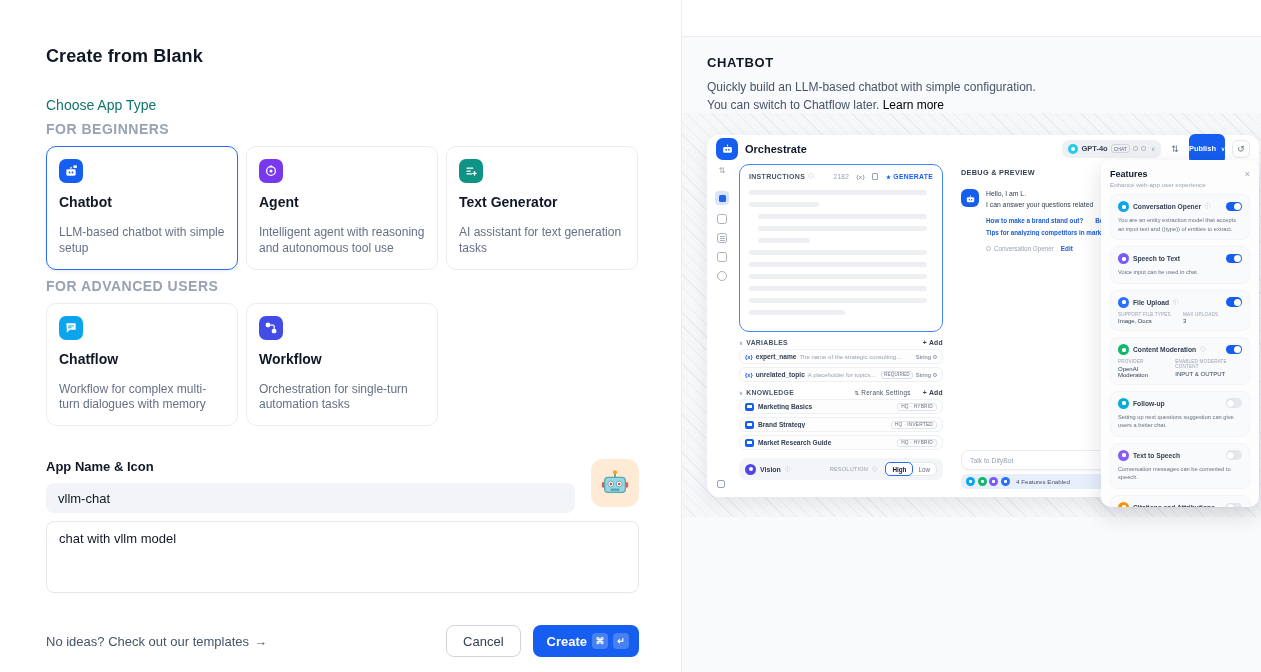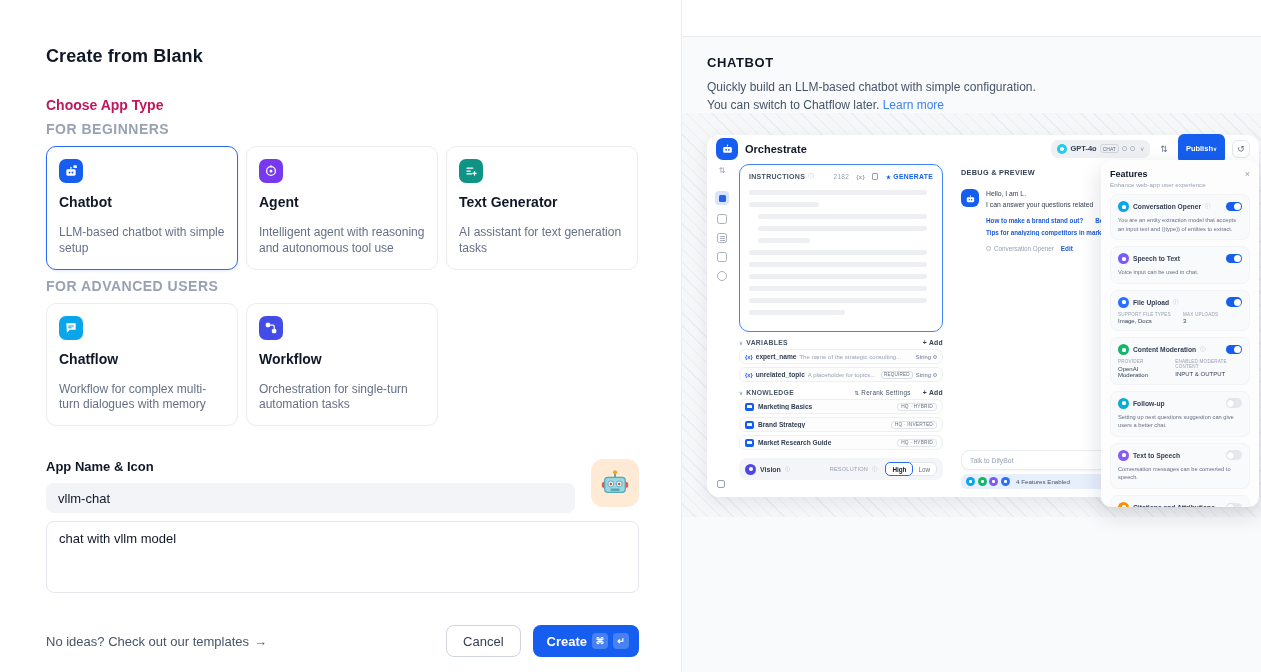--- a/index.html
+++ b/index.html
@@ -4,21 +4,21 @@
 <style>
   *{box-sizing:border-box;margin:0;padding:0}
   html,body{width:1261px;height:672px}
   body{font-family:"Liberation Sans",sans-serif;background:#fff;overflow:hidden}
   .app{position:relative;width:1261px;height:672px;background:#fff;overflow:hidden;color:#101828}
 
   
   .left{position:absolute;left:0;top:0;width:681px;height:672px;background:#fff;padding:46px 0 0 46px}
   .left-inner{width:593px}
   .title{font-size:18px;font-weight:700;color:#101828;letter-spacing:.1px}
-  .choose{margin-top:30px;font-size:14px;font-weight:700;color:#be185d}
+  .choose{margin-top:30px;font-size:14px;font-weight:400;color:#0f766e}
   .group-label{margin-top:8px;font-size:14px;font-weight:700;color:#98a2b3;letter-spacing:.5px}
   .cards{display:flex;gap:8px;margin-top:9px}
   .card{width:192px;background:#fff;border:1px solid #eaecf0;border-radius:10px;padding:12px;cursor:pointer;min-height:100px}
   .card.selected{border:1.5px solid #2b6bf3;box-shadow:0 1px 3px rgba(21,94,239,.12)}
   .tile{width:24px;height:24px;border-radius:7px;display:flex;align-items:center;justify-content:center;flex:none}
   .t-chatbot{background:#155eef}.t-agent{background:#7839ee}.t-textgen{background:#0e9384}.t-chatflow{background:#0ba5ec}.t-workflow{background:#444ce7}
   .card h3{font-size:14px;font-weight:600;color:#101828;margin-top:11px}
   .card p{font-size:12px;color:#667085;margin-top:15px;line-height:1.32}
   .name-block{margin-top:33px;display:flex;align-items:flex-start;gap:16px}
   .name-col{flex:1}
@@ -34,38 +34,38 @@
   .btn-cancel{height:32px;padding:0 16px;border:1px solid #d0d5dd;background:#fff;border-radius:8px;font-size:13px;font-weight:500;color:#344054;cursor:pointer;font-family:"Liberation Sans",sans-serif}
   .btn-create{height:32px;padding:0 10px 0 14px;background:#155eef;border:none;border-radius:8px;font-size:13px;font-weight:600;color:#fff;display:flex;align-items:center;gap:5px;cursor:pointer;font-family:"Liberation Sans",sans-serif}
   .kbd{width:16px;height:16px;background:rgba(255,255,255,.22);border-radius:4px;font-size:9px;display:flex;align-items:center;justify-content:center}
 
   
   .right{position:absolute;left:681px;top:0;width:580px;height:672px;background:#f9fafb;border-left:1px solid #eaecf0}
   .right-top{height:37px;background:#fff;border-bottom:1px solid #eaecf0}
   .right-info{padding:18px 25px 0}
   .r-heading{font-size:13px;font-weight:700;color:#101828;letter-spacing:.6px}
   .r-desc{margin-top:8px;font-size:12px;line-height:1.5;color:#475467;width:332px}
-  .learn{color:#3b82f6;font-weight:500;cursor:pointer}
+  .learn{color:#000000;font-weight:500;cursor:pointer}
   .stripes{position:absolute;left:0;top:113px;width:580px;height:404px;background:repeating-linear-gradient(45deg,#eaecef 0,#eaecef 1px,transparent 1px,transparent 9px),#f6f7f9}
 
   
   .shot{position:absolute;left:25px;top:135px;width:552px;height:362px;background:#fff;border-radius:12px;box-shadow:0 6px 18px rgba(16,24,40,.08);z-index:2}
   .shot-header{height:27px;display:flex;align-items:center;padding:0 9px;gap:7px}
   .s-apptile{width:22px;height:22px;border-radius:7px;background:#155eef;display:flex;align-items:center;justify-content:center}
   .s-title{font-size:11px;font-weight:700;color:#101828}
   .s-spacer{flex:1}
   .m-chip{display:flex;align-items:center;gap:3px;background:#eef0f4;border-radius:7px;height:18px;padding:0 6px}
   .m-dot{width:10px;height:10px;border-radius:50%;background:#22ccee;position:relative;flex:none}
   .m-dot::after{content:"";position:absolute;left:3px;top:3px;width:4px;height:4px;background:#fff;border-radius:50%}
   .m-name{font-size:7.5px;font-weight:600;color:#344054}
   .m-badge{font-size:5px;border:1px solid #d0d5dd;border-radius:3px;padding:0 2px;color:#667085;line-height:8px;height:9px}
   .m-mini{width:5px;height:5px;border:1px solid #b6bcc8;border-radius:2px}
   .m-chev{font-size:6px;color:#98a2b3;margin-left:2px}
   .s-swap{font-size:9px;color:#667085;margin:0 3px}
-  .s-publish{height:30px;background:#155eef;color:#fff;font-size:7.5px;font-weight:600;border-radius:6px;padding:0 8px;display:flex;align-items:center;gap:0}
+  .s-publish{height:30px;background:#155eef;color:#fff;font-size:7.5px;font-weight:600;border-radius:6px;padding:0 0;display:flex;align-items:center;gap:5px}
   .s-hist{width:18px;height:18px;border:1px solid #e4e7ec;border-radius:6px;display:flex;align-items:center;justify-content:center;font-size:9px;color:#667085;background:#fff}
   .shot-body{display:flex;height:335px}
   .s-side{width:30px;position:relative;display:flex;flex-direction:column;align-items:center;padding-top:4px}
   .side-swap{font-size:8px;color:#98a2b3;margin-bottom:16px}
   .s-ic{width:10px;height:10px;border:1px solid #aab0bc;border-radius:2.5px;margin-top:9px;position:relative}
   .s-ic.sel{width:14px;height:14px;border:none;background:#d8e5ff;border-radius:4px;margin-top:0}
   .s-ic.sel::after{content:"";position:absolute;left:3.5px;top:3.5px;width:7px;height:7px;background:#2563eb;border-radius:1.5px}
   .s-ic.lines::after{content:"";position:absolute;left:2px;top:2px;width:5px;height:1px;background:#aab0bc;box-shadow:0 2px 0 #aab0bc,0 4px 0 #aab0bc}
   .s-ic.round{border-radius:50%}
   .side-box{position:absolute;bottom:9px;left:10px;width:8px;height:8px;border:1px solid #98a2b3;border-radius:2px}

